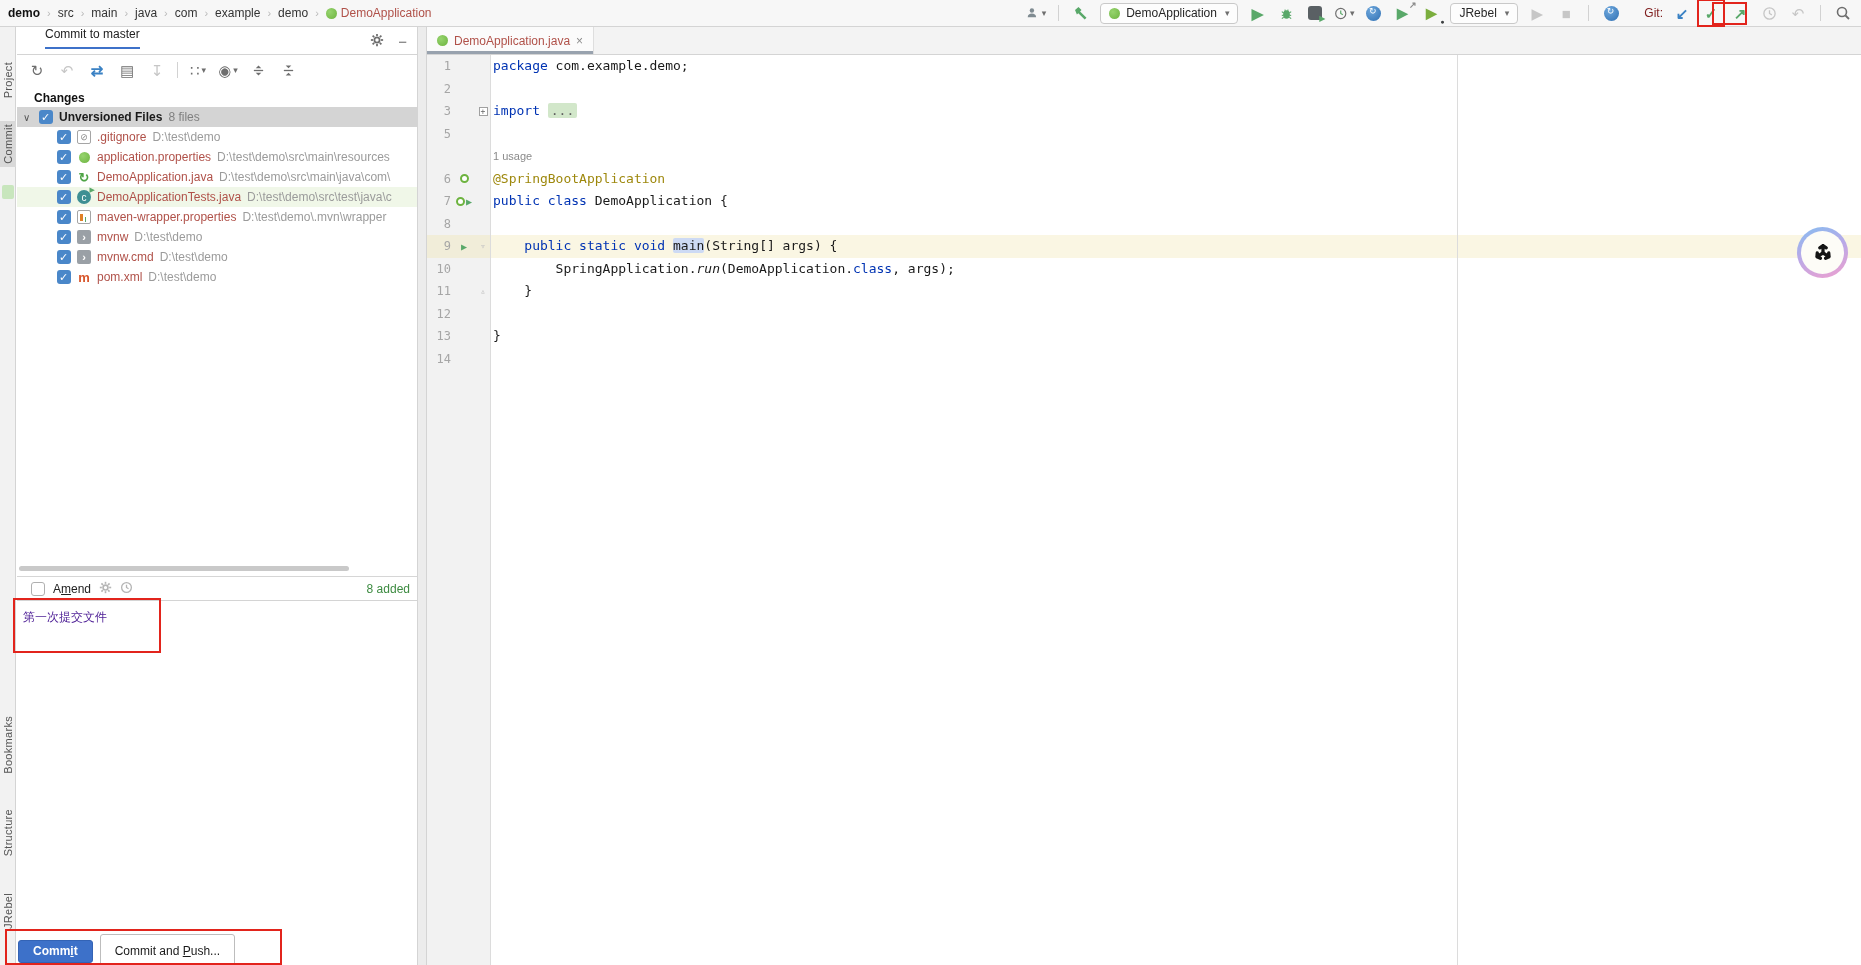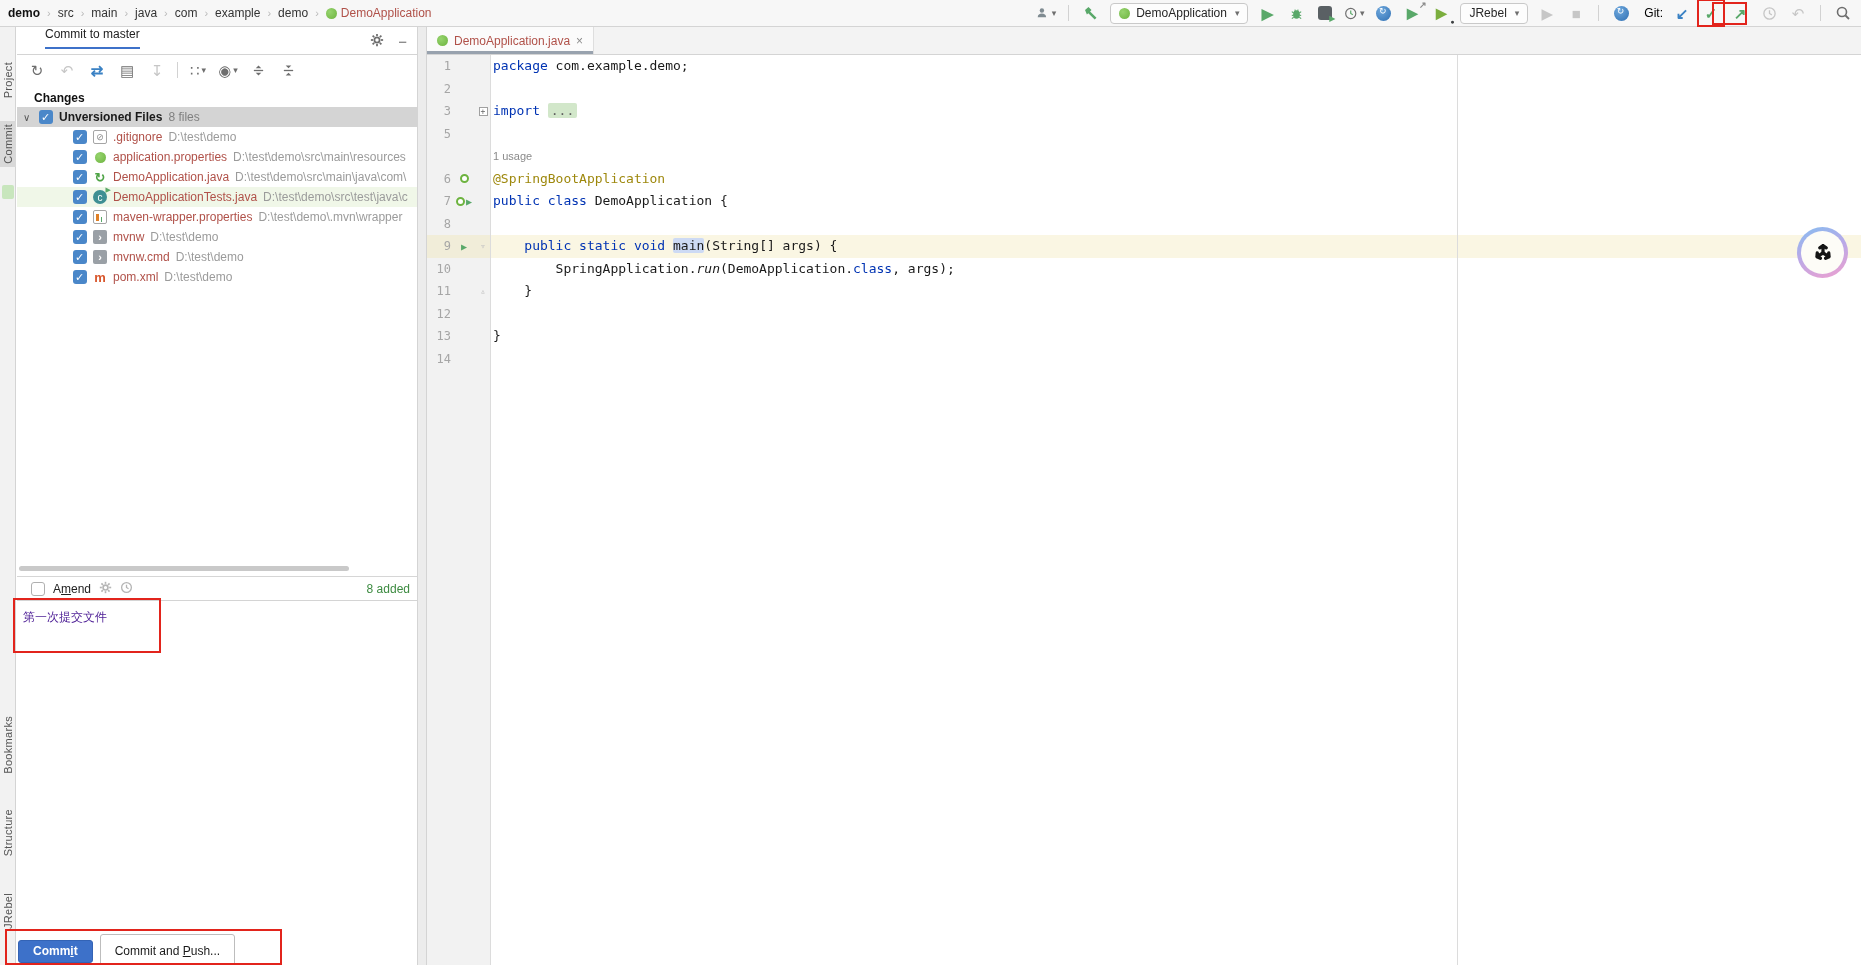--- a/index.html
+++ b/index.html
@@ -27,21 +27,21 @@
   .c-green { color:#59a869; font-weight:bold; }
   .c-blue  { color:#3b82c4; font-weight:bold; }
   .c-dim   { color:#6e6e6e; }
   .c-dis   { color:#c6c6c6; }
   .dd { font-size:9px; color:#6e6e6e; margin-left:2px; }
   .run-combo {
     display:flex; align-items:center; gap:6px; height:21px;
     border:1px solid #c9c9c9; border-radius:4px; background:#fdfdfd; padding:0 8px;
     cursor:pointer;
   }
-  .git-label { color:#000000; margin-left:4px; }
+  .git-label { color:#7f1d1d; margin-left:14px; }
   .hl-check { outline:2px solid #e2241c; outline-offset:2px; }
   .spring-dot {
     display:inline-block; width:11px; height:11px; border-radius:50%;
     background:radial-gradient(circle at 35% 35%, #96d46e, #6db33f);
   }
   .blue-ball { display:inline-block; width:15px; height:15px; border-radius:50%;
     background:radial-gradient(circle at 35% 30%, #6ea8dd, #2f6fb2); position:relative; }
   .blue-ball::after { content:"↻"; position:absolute; left:3px; top:0px; color:#fff; font-size:9px; }
   .cov-ic { width:14px; height:14px; background:#5a6064; border-radius:3px; position:relative; }
   .cov-ic::after { content:"▶"; position:absolute; right:-3px; bottom:-3px; font-size:8px; color:#59a869; }
@@ -82,21 +82,21 @@
   .tree-header { padding:6px 0 2px 17px; font-weight:bold; color:#111; }
   .group-row {
     height:20px; background:#d4d4d4; display:flex; align-items:center; gap:6px; padding-left:6px;
     cursor:pointer; white-space:nowrap;
   }
   .chev { color:#555; font-size:10px; width:10px; }
   .group-label { font-weight:bold; color:#1a1a1a; }
   .group-count { color:#808080; }
   .changes-list { }
   .file-row {
-    height:20px; display:flex; align-items:center; gap:6px; padding-left:56px;
+    height:20px; display:flex; align-items:center; gap:6px; padding-left:40px;
     white-space:nowrap; overflow:hidden; cursor:pointer;
   }
   .file-row.sel { background:#f0f7e8; }
   .cb {
     flex:0 0 auto; width:14px; height:14px; background:#4a87c9; border-radius:3px; position:relative;
   }
   .cb::after { content:"✓"; position:absolute; left:2px; top:0px; color:#fff; font-size:11px; line-height:14px; }
   .cb.un { background:#fff; border:1px solid #b0b0b0; }
   .cb.un::after { content:""; }
   .fname { color:#b05149; }

